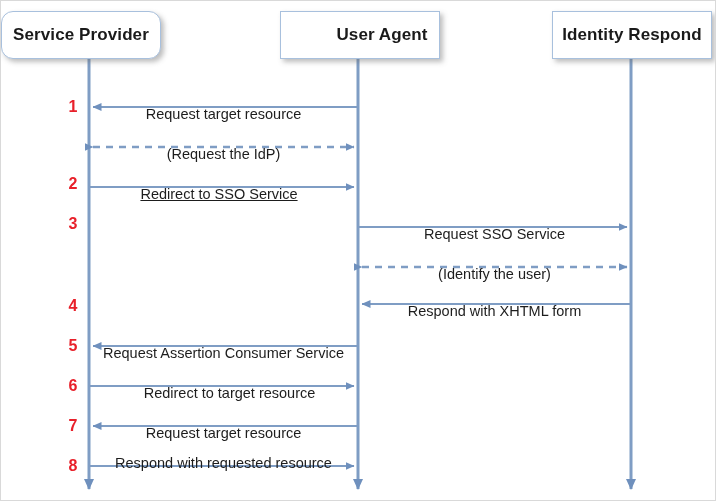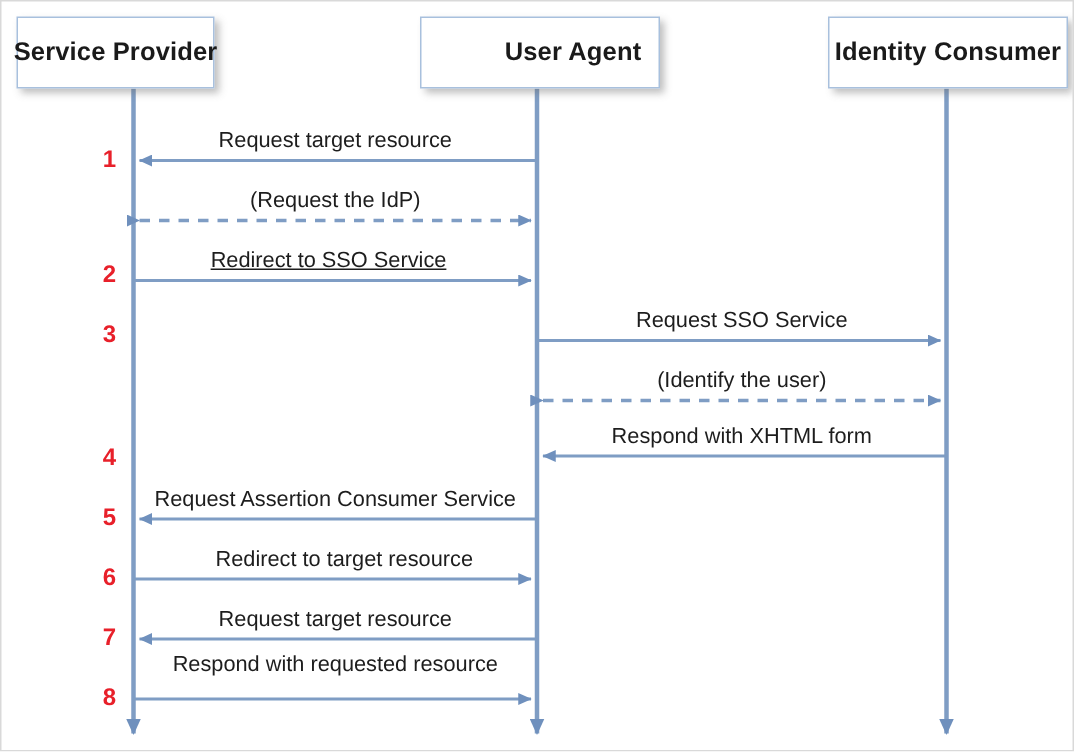--- a/index.html
+++ b/index.html
@@ -45,20 +45,21 @@
     white-space: nowrap;
   }
   .msg-label {
     position: absolute;
     font-family: "Liberation Sans", sans-serif;
     font-size: 14.5px;
     color: #1d1d1d;
     white-space: nowrap;
     transform: translate(-50%, -100%);
     text-align: center;
+    margin-top: 20px;
   }
   .step-num {
     position: absolute;
     font-family: "Liberation Sans", sans-serif;
     font-weight: bold;
     font-size: 16px;
     color: #e8202a;
     transform: translate(-50%, -50%);
     white-space: nowrap;
   }
@@ -93,28 +94,28 @@
         <line x1="361" x2="626" y1="266" y2="266" stroke="#7f9dc4" stroke-width="2.4" stroke-dasharray="7 6" marker-end="url(#arrow-right)" marker-start="url(#arrow-left)"></line>
         <line x1="630" x2="361" y1="303" y2="303" stroke="#7f9dc4" stroke-width="2" marker-end="url(#arrow-right)"></line>
         <line x1="357" x2="92" y1="345" y2="345" stroke="#7f9dc4" stroke-width="2" marker-end="url(#arrow-right)"></line>
         <line x1="88" x2="353" y1="385" y2="385" stroke="#7f9dc4" stroke-width="2" marker-end="url(#arrow-right)"></line>
         <line x1="357" x2="92" y1="425" y2="425" stroke="#7f9dc4" stroke-width="2" marker-end="url(#arrow-right)"></line>
         <line x1="88" x2="353" y1="465" y2="465" stroke="#7f9dc4" stroke-width="2" marker-end="url(#arrow-right)"></line>
       </g>
   </svg>
 
   <div id="actor-boxes">
-      <div class="actor-box" style="left: 10px; top: 10px; width: 132px; height: 48px;">
+      <div class="actor-box" style="left: 0; top: 10px; width: 160px; height: 48px; border-radius: 12px;">
         <span class="actor-label">Service Provider</span>
       </div>
       <div class="actor-box" style="left: 279px; top: 10px; width: 160px; height: 48px; padding-left: 44px;">
         <span class="actor-label">User Agent</span>
       </div>
       <div class="actor-box" style="left: 551px; top: 10px; width: 160px; height: 48px;">
-        <span class="actor-label">Identity Consumer</span>
+        <span class="actor-label">Identity Respond</span>
       </div>
     </div>
   <div id="message-labels">
       <div class="msg-label" style="left: 222.5px; top: 101px;">Request target resource</div>
       <div class="msg-label" style="left: 222.5px; top: 141px;">(Request the IdP)</div>
       <div class="msg-label" style="left: 218px; top: 181px; text-decoration: underline;">Redirect to SSO Service</div>
       <div class="msg-label" style="left: 493.5px; top: 221px;">Request SSO Service</div>
       <div class="msg-label" style="left: 493.5px; top: 261px; text-align: right;">(Identify the user)</div>
       <div class="msg-label" style="left: 493.5px; top: 298px;">Respond with XHTML form</div>
       <div class="msg-label" style="left: 222.5px; top: 340px;">Request Assertion Consumer Service</div>

